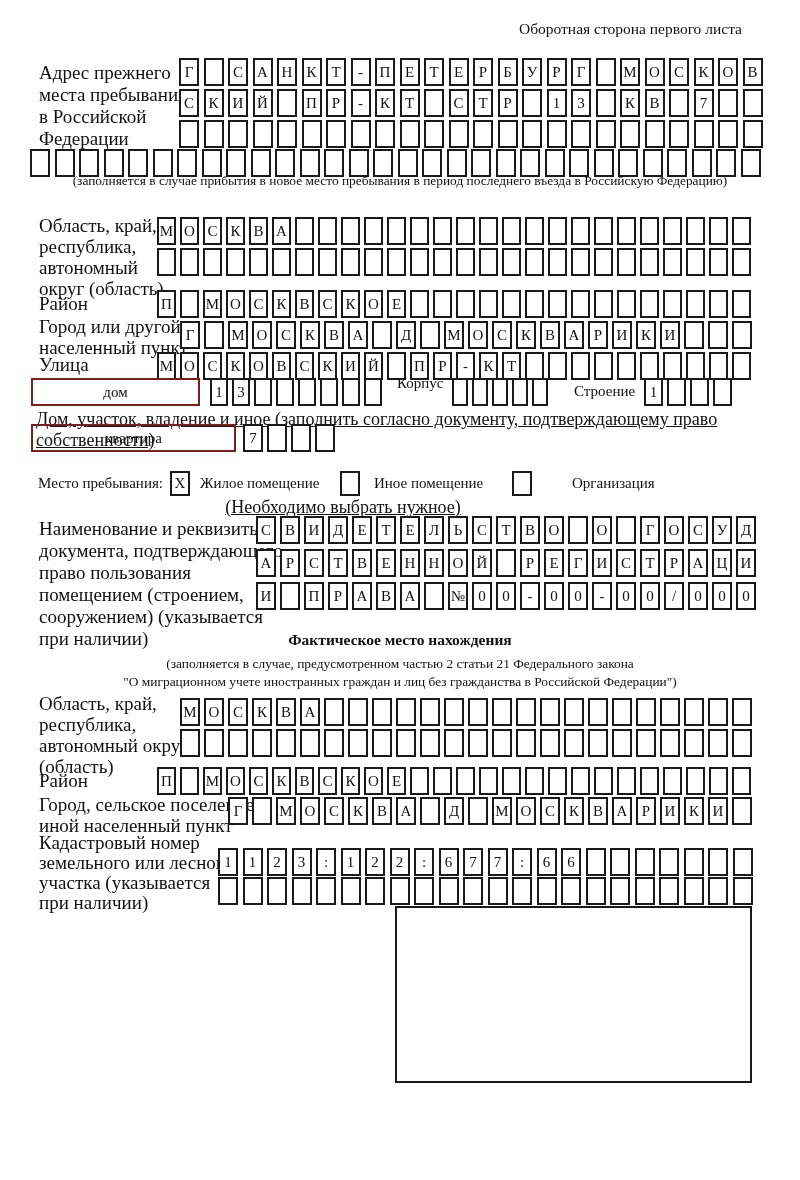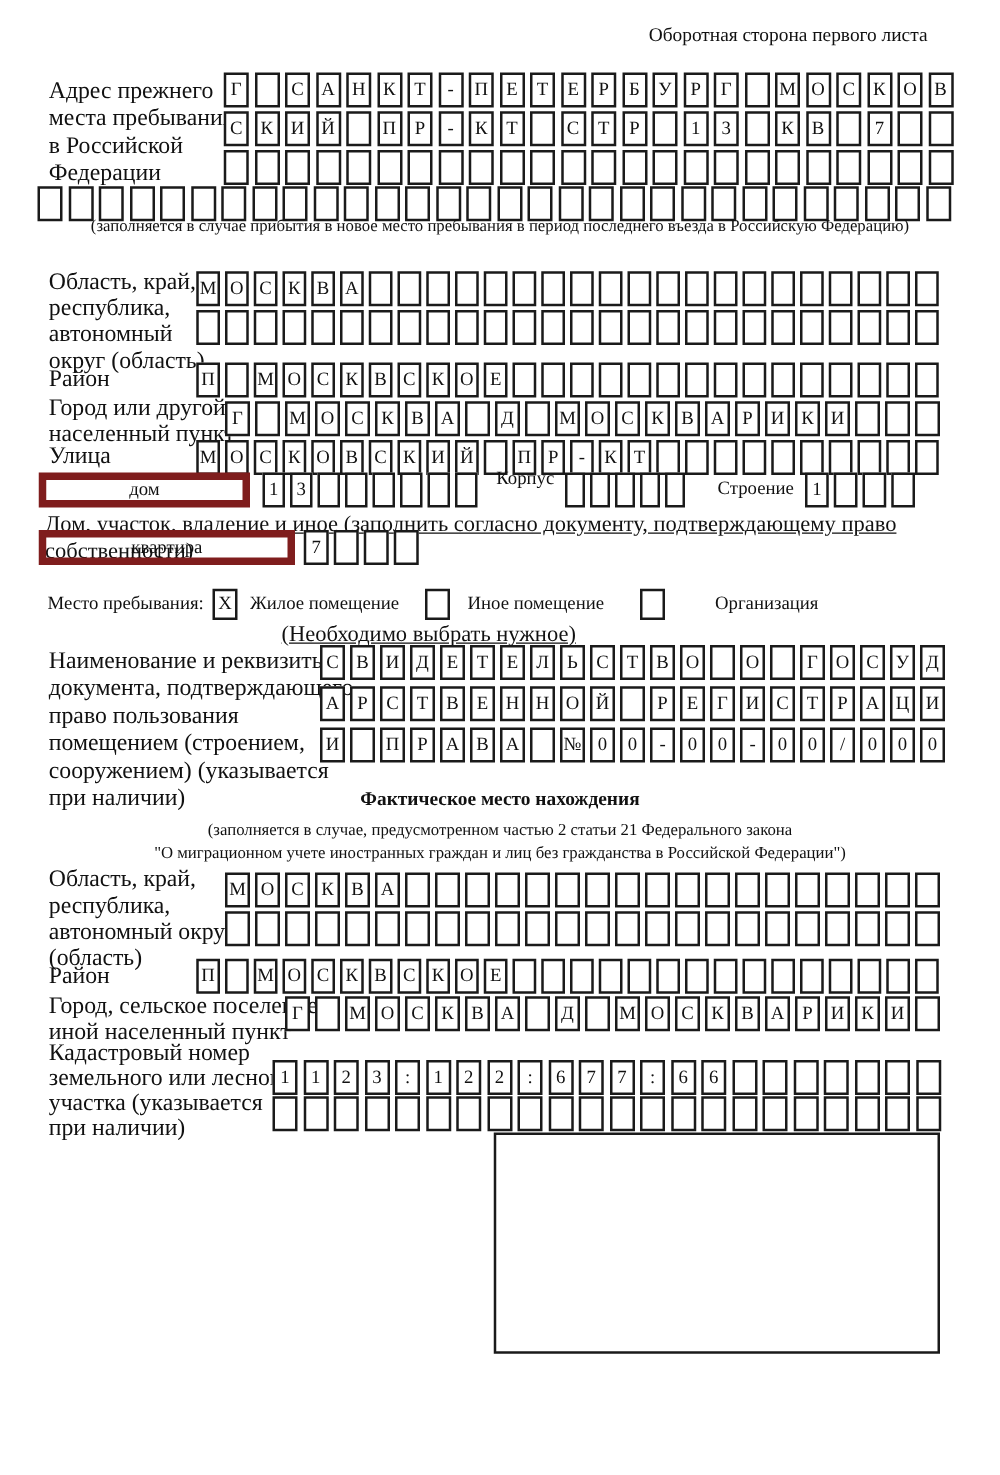--- a/index.html
+++ b/index.html
@@ -20,21 +20,21 @@
   }
   .g-a{gap:4.5px;}   .g-a .cell{width:20px;}
   .g26{gap:4px;}     .g26 .cell{width:19px;}
   .g24{gap:4px;}     .g24 .cell{width:20px;}
   .g-kad{gap:4.5px;} .g-kad .cell{width:20px;}
   .g-house{gap:4px;} .g-house .cell{width:18px;}
   .g-korpus{gap:4px;}.g-korpus .cell{width:16px;}
   .g-stro{gap:4px;}  .g-stro .cell{width:19px;}
   .g-kvart{gap:4px;} .g-kvart .cell{width:20px;}
   .wbox{
-    box-sizing:border-box;height:28px;border:6px solid #7f1d1d;
+    box-sizing:border-box;height:28px;border:2px solid #7f1d1d;
     display:flex;align-items:center;justify-content:center;font-size:15px;
   }
   .checkbox{
     box-sizing:border-box;width:20px;height:25px;border:2px solid #1a1a1a;
     display:flex;align-items:center;justify-content:center;font-size:15px;
   }
   .stamp-box{box-sizing:border-box;border:2px solid #1a1a1a;background:#fff;}
   .center{text-align:center;}
 </style>
 </head>

